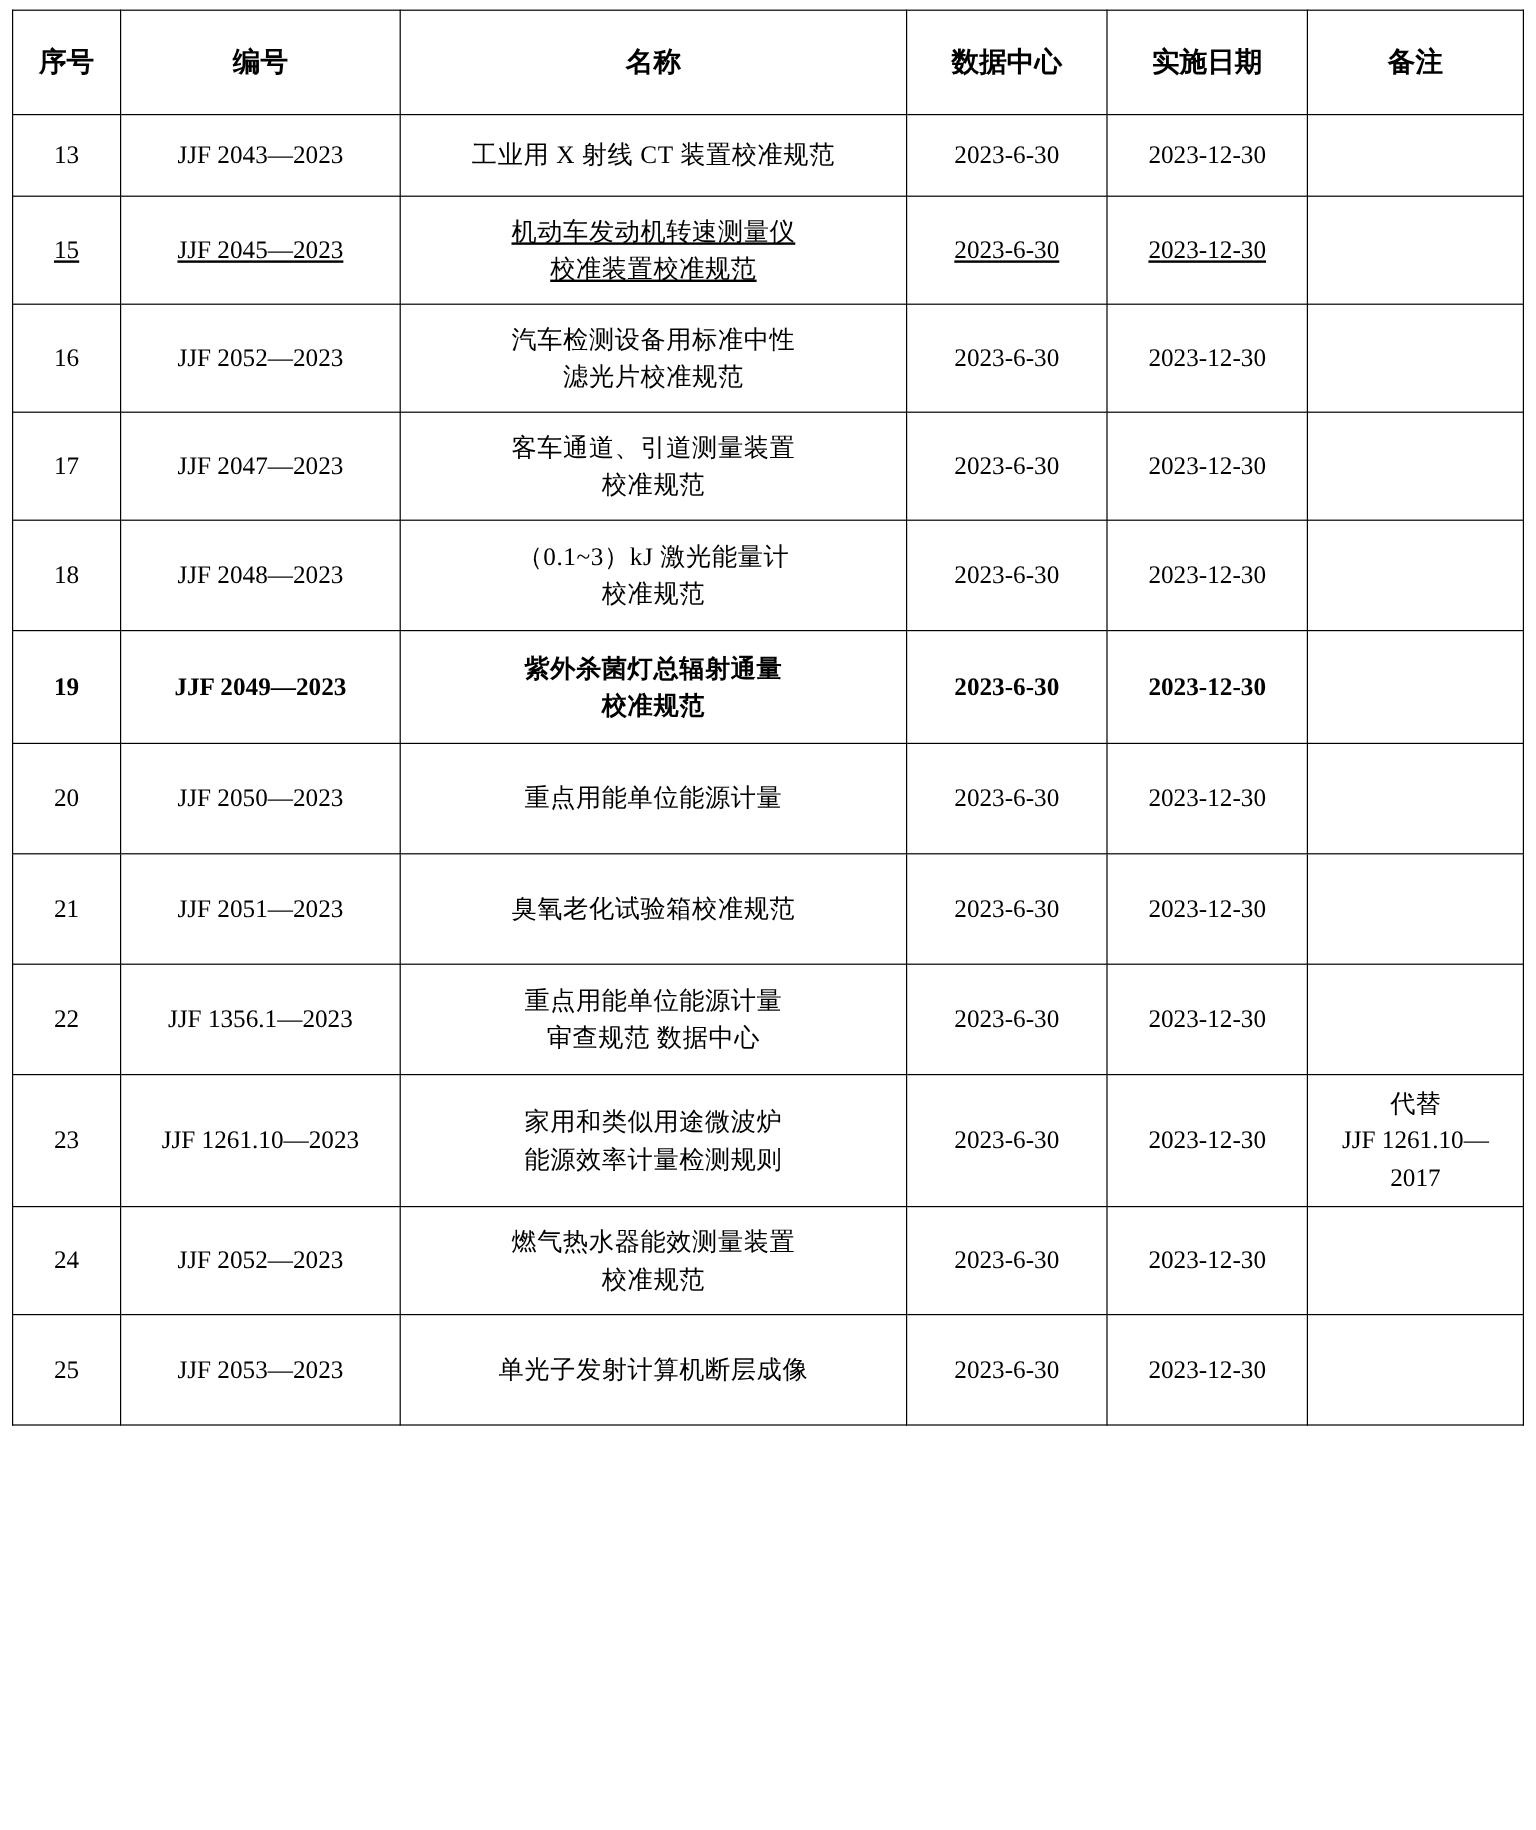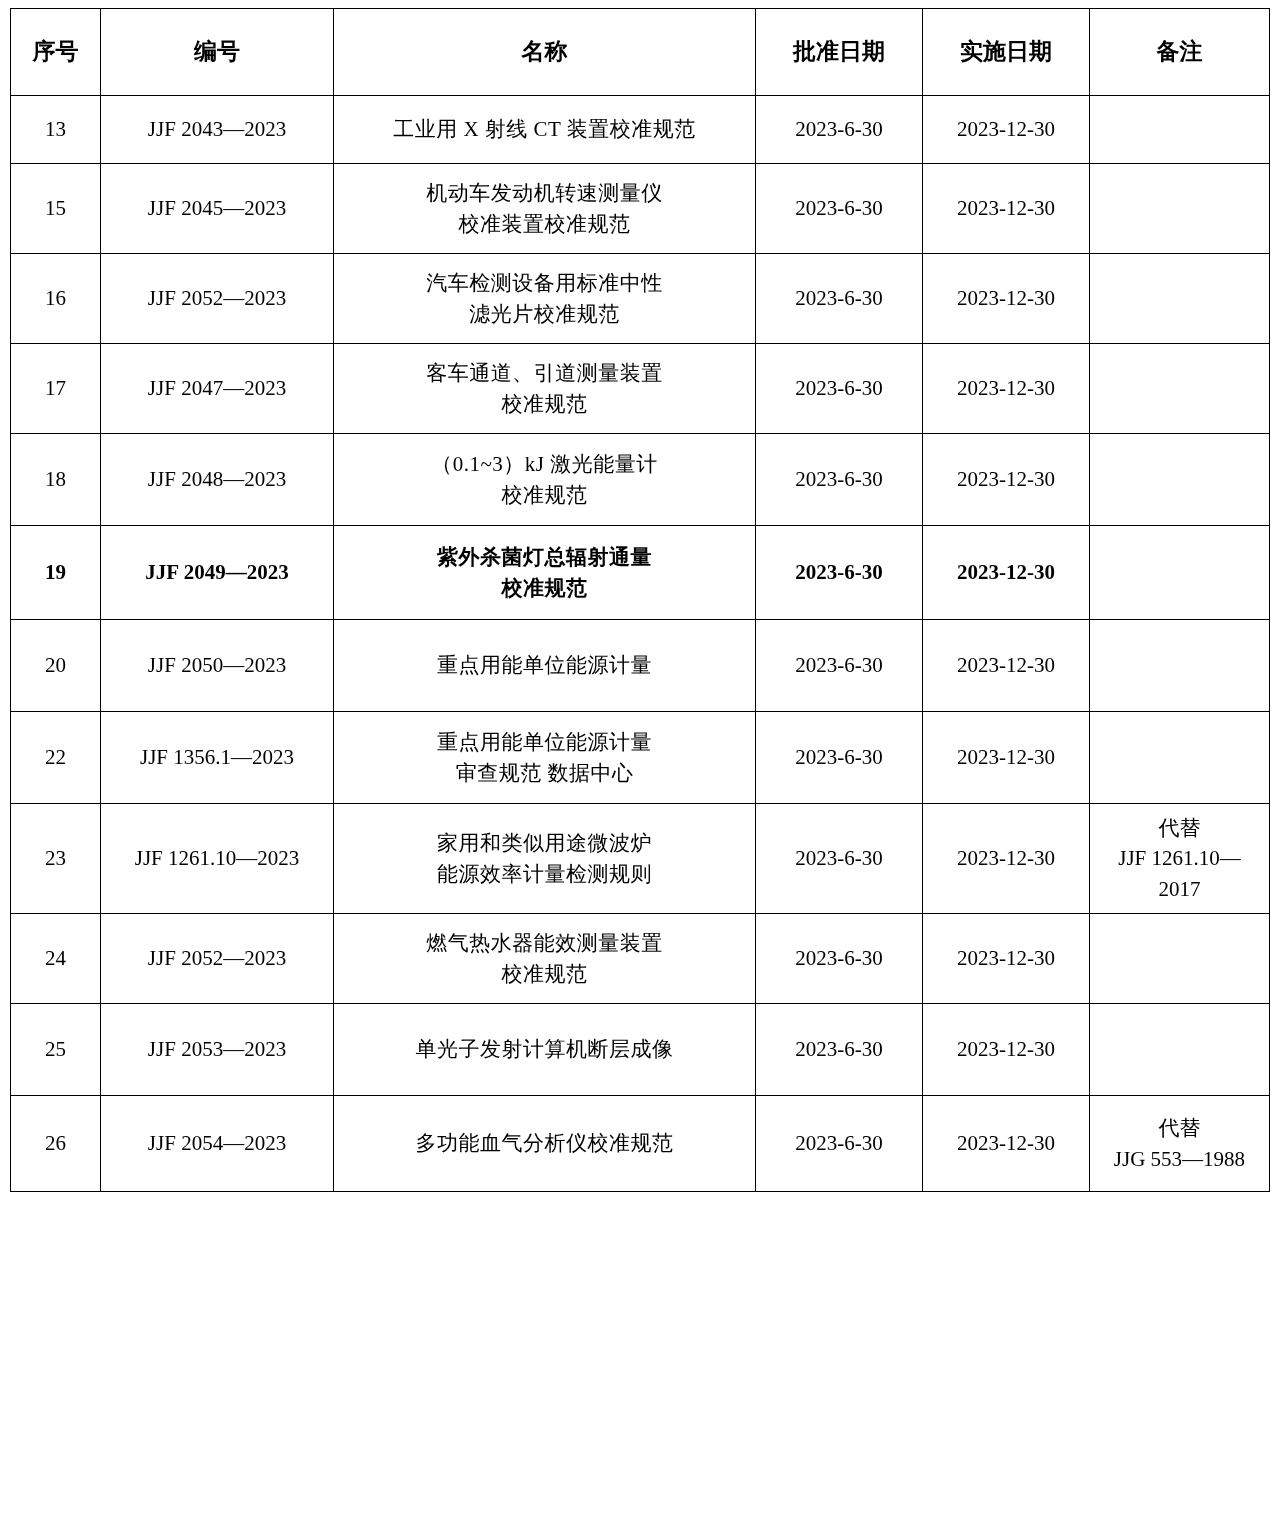--- a/index.html
+++ b/index.html
@@ -69,39 +69,39 @@
       <col class="c-name">
       <col class="c-appr">
       <col class="c-impl">
       <col class="c-remark">
     </colgroup>
     <thead>
       <tr>
         <th>序号</th>
         <th>编号</th>
         <th>名称</th>
-        <th>批准日期</th>
+        <th>数据中心</th>
         <th>实施日期</th>
         <th>备注</th>
       </tr>
     </thead>
     <tbody>
       <tr style="height:68px;">
         <td class="seq">13</td>
         <td class="code">JJF 2043—2023</td>
         <td class="name">
             <span class="name-line">工业用 X 射线 CT 装置校准规范</span>
           </td>
         <td class="date">2023-6-30</td>
         <td class="date">2023-12-30</td>
         <td class="remark">
             <span class="remark-line"></span>
           </td>
       </tr>
-      <tr style="height:90px;">
+      <tr style="height:90px;text-decoration:underline;">
         <td class="seq">15</td>
         <td class="code">JJF 2045—2023</td>
         <td class="name">
             <span class="name-line">机动车发动机转速测量仪
 校准装置校准规范</span>
           </td>
         <td class="date">2023-6-30</td>
         <td class="date">2023-12-30</td>
         <td class="remark">
             <span class="remark-line"></span>
@@ -165,20 +165,32 @@
         <td class="name">
             <span class="name-line">重点用能单位能源计量</span>
           </td>
         <td class="date">2023-6-30</td>
         <td class="date">2023-12-30</td>
         <td class="remark">
             <span class="remark-line"></span>
           </td>
       </tr>
       <tr style="height:92px;">
+        <td class="seq">21</td>
+        <td class="code">JJF 2051—2023</td>
+        <td class="name">
+            <span class="name-line">臭氧老化试验箱校准规范</span>
+          </td>
+        <td class="date">2023-6-30</td>
+        <td class="date">2023-12-30</td>
+        <td class="remark">
+            <span class="remark-line"></span>
+          </td>
+      </tr>
+      <tr style="height:92px;">
         <td class="seq">22</td>
         <td class="code">JJF 1356.1—2023</td>
         <td class="name">
             <span class="name-line">重点用能单位能源计量
 审查规范 数据中心</span>
           </td>
         <td class="date">2023-6-30</td>
         <td class="date">2023-12-30</td>
         <td class="remark">
             <span class="remark-line"></span>
@@ -217,28 +229,15 @@
         <td class="code">JJF 2053—2023</td>
         <td class="name">
             <span class="name-line">单光子发射计算机断层成像</span>
           </td>
         <td class="date">2023-6-30</td>
         <td class="date">2023-12-30</td>
         <td class="remark">
             <span class="remark-line"></span>
           </td>
       </tr>
-      <tr style="height:96px;">
-        <td class="seq">26</td>
-        <td class="code">JJF 2054—2023</td>
-        <td class="name">
-            <span class="name-line">多功能血气分析仪校准规范</span>
-          </td>
-        <td class="date">2023-6-30</td>
-        <td class="date">2023-12-30</td>
-        <td class="remark">
-            <span class="remark-line">代替
-JJG 553—1988</span>
-          </td>
-      </tr>
     </tbody>
   </table>
 </div>
 
 </body></html>

